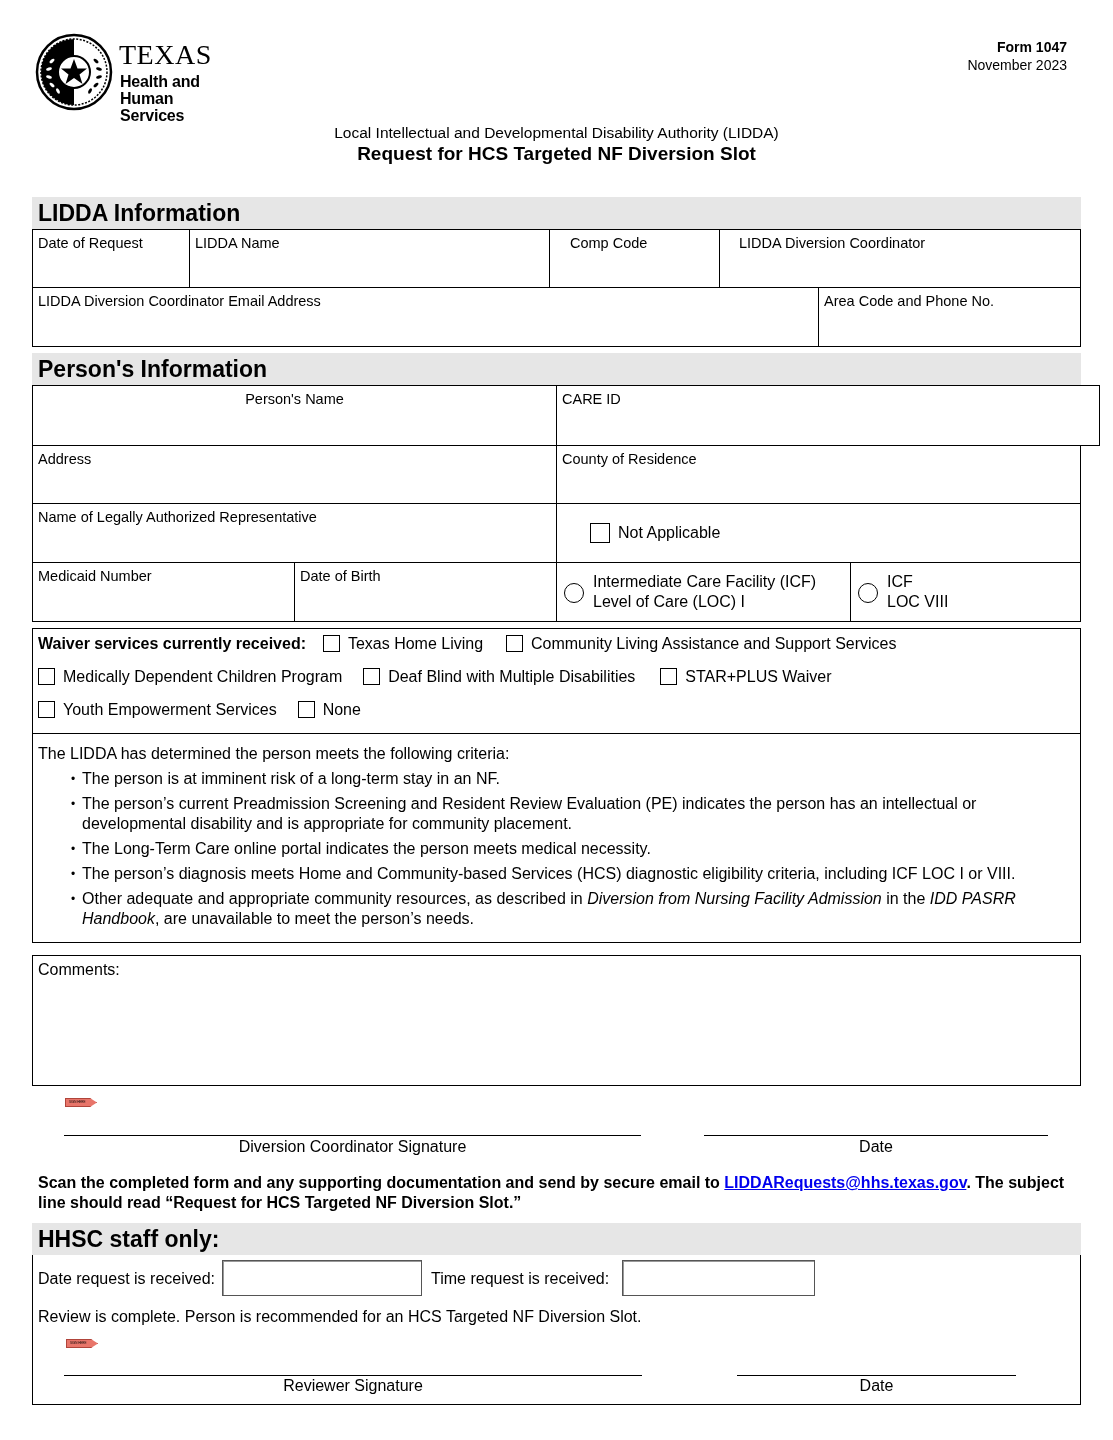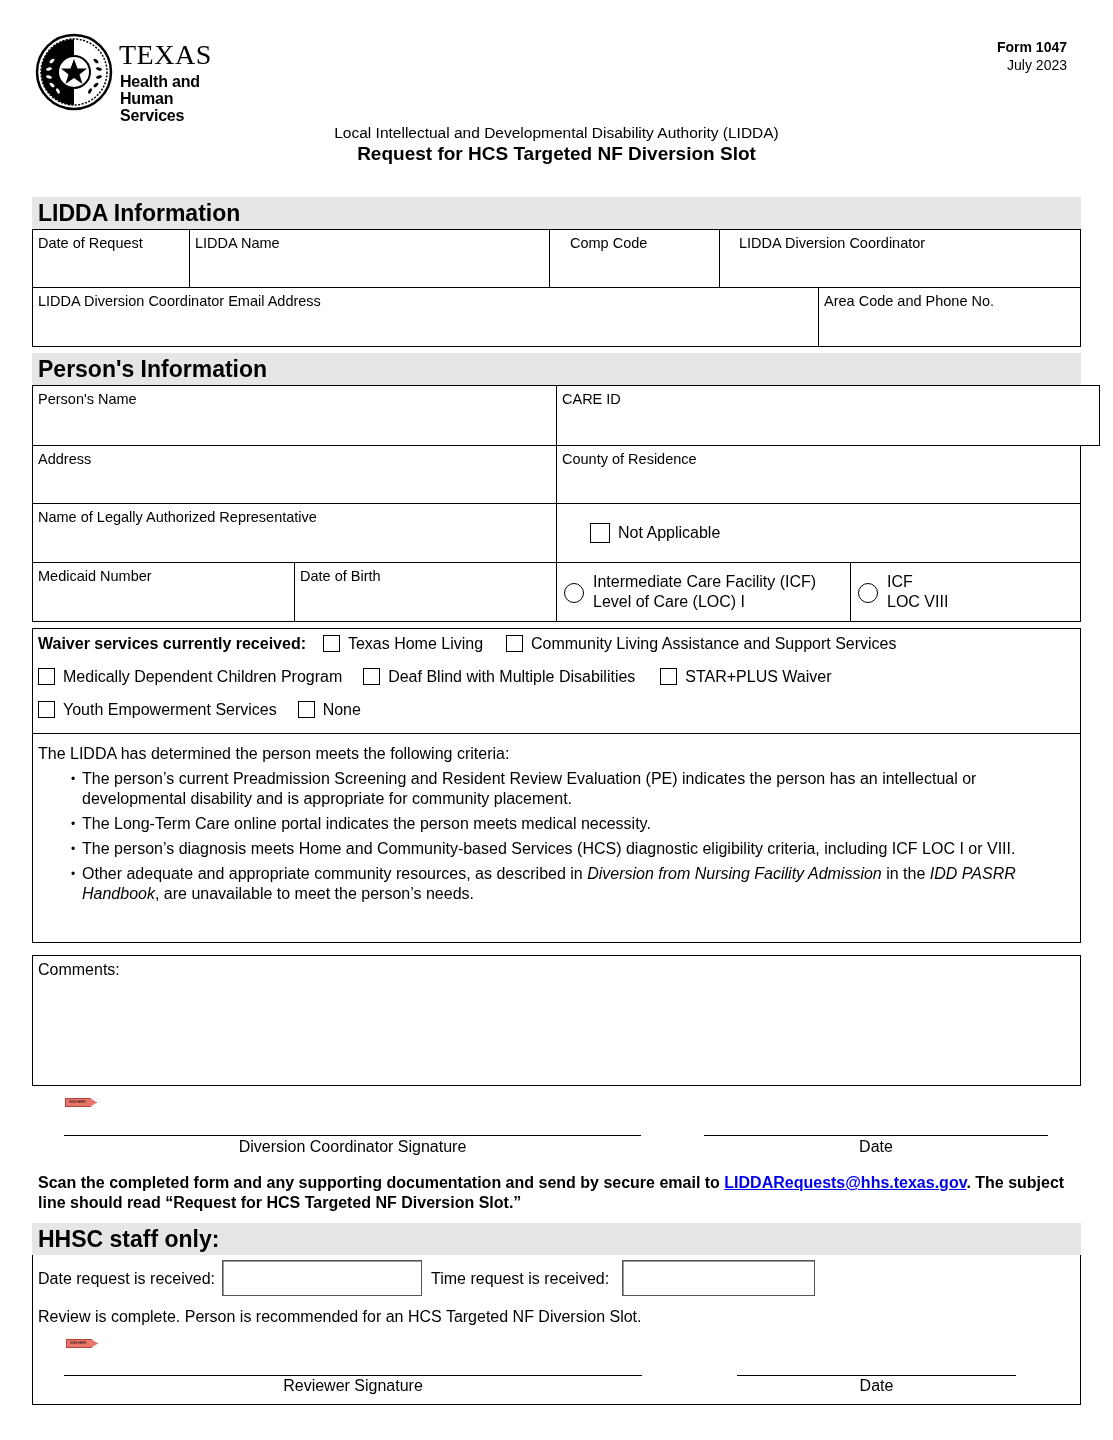--- a/index.html
+++ b/index.html
@@ -67,21 +67,21 @@
   </svg>
   <div class="logo-texas">TEXAS</div>
   <div class="logo-hhs">
     <div>Health and Human</div>
     <div>Services</div>
   </div>
 </div>
 
 <div class="abs form-no">
   <div class="num">Form 1047</div>
-  <div>July 2023</div>
+  <div>November 2023</div>
 </div>
 
 <div class="abs subtitle">Local Intellectual and Developmental Disability Authority (LIDDA)</div>
 <div class="abs title">Request for HCS Targeted NF Diversion Slot</div>
 
 <div class="abs sec-head" style="top:197px;">LIDDA Information</div>
 
 <div class="cell" style="left:32px; top:229px; width:158px; height:59px;">
   <span class="lbl">Date of Request</span>
 </div>
@@ -96,21 +96,21 @@
 </div>
 <div class="cell" style="left:32px; top:287px; width:787px; height:60px;">
   <span class="lbl">LIDDA Diversion Coordinator Email Address</span>
 </div>
 <div class="cell" style="left:818px; top:287px; width:263px; height:60px;">
   <span class="lbl">Area Code and Phone No.</span>
 </div>
 
 <div class="abs sec-head" style="top:353px;">Person's Information</div>
 
-<div class="cell" style="left:32px; top:385px; width:525px; height:61px;">
+<div class="cell" style="left:32px; top:385px; width:525px; height:61px;text-align:center;">
   <span class="lbl">Person's Name</span>
 </div>
 <div class="cell" style="left:556px; top:385px; width:544px; height:61px;">
   <span class="lbl">CARE ID</span>
 </div>
 <div class="cell" style="left:32px; top:445px; width:525px; height:59px;">
   <span class="lbl">Address</span>
 </div>
 <div class="cell" style="left:556px; top:445px; width:525px; height:59px;">
   <span class="lbl">County of Residence</span>
@@ -162,20 +162,21 @@
   <div class="row-item" style="left:5px; top:71px;">
     <span><span class="chk"></span><span>Youth Empowerment Services</span></span>
     <span style="display:inline-block; width:12px;"></span>
     <span><span class="chk"></span><span>None</span></span>
   </div>
 </div>
 
 <div class="abs criteria">
   <div class="intro">The LIDDA has determined the person meets the following criteria:</div>
   <ul>
+    <li>The person is at imminent risk of a long-term stay in an NF.</li>
     <li>The person’s current Preadmission Screening and Resident Review Evaluation (PE) indicates the person has an intellectual or developmental disability and is appropriate for community placement.</li>
     <li>The Long-Term Care online portal indicates the person meets medical necessity.</li>
     <li>The person’s diagnosis meets Home and Community-based Services (HCS) diagnostic eligibility criteria, including ICF LOC I or VIII.</li>
     <li><span>Other adequate and appropriate community resources, as described in </span><i>Diversion from Nursing Facility Admission</i><span> in the </span><i>IDD PASRR Handbook</i><span>, are unavailable to meet the person’s needs.</span></li>
   </ul>
 </div>
 
 <div class="abs comments">
   <span>Comments:</span>
 </div>

